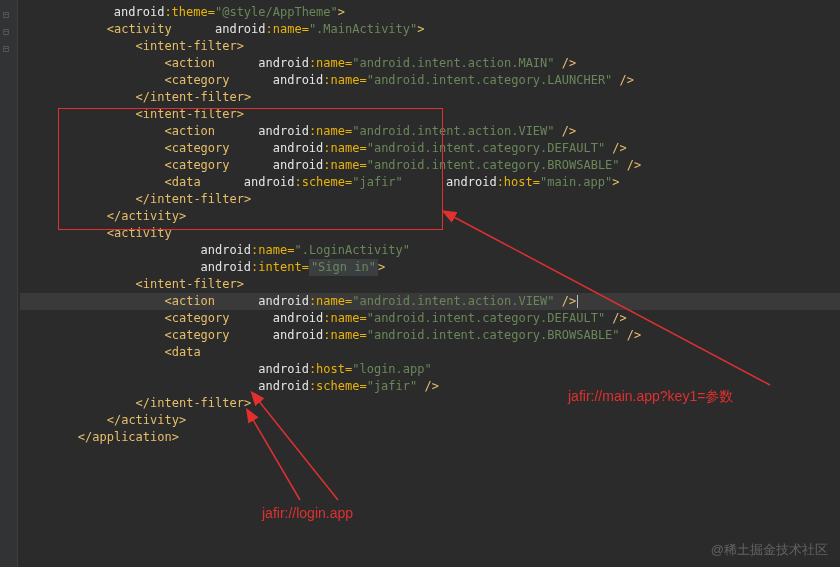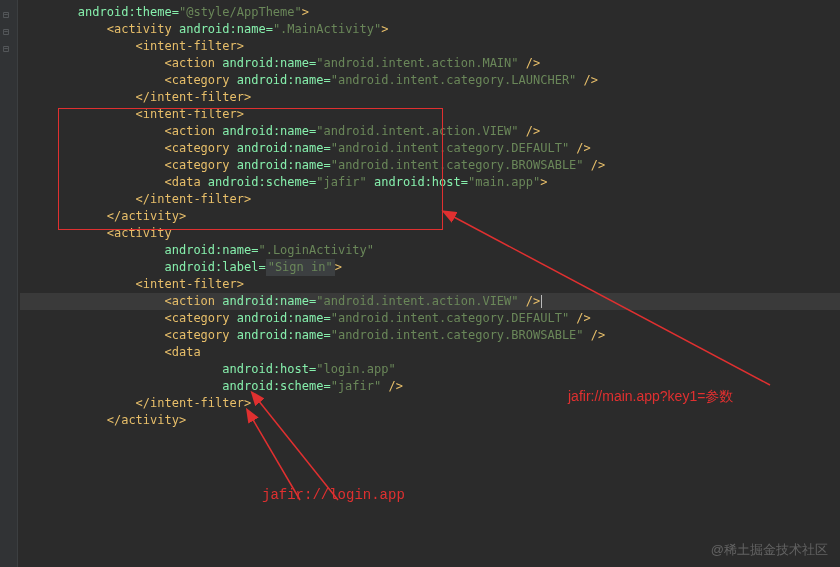--- a/index.html
+++ b/index.html
@@ -37,22 +37,22 @@
   .code-line {
     height: 17px;
     line-height: 17px;
     white-space: pre;
     position: relative;
   }
   .hl-line {
     background: #3a3a3a;
   }
   .tag { color: #e8bf6a; }
-  .attr { color: #86efac; text-align: center; }
-  .ns { color: #86efac; }
+  .attr { color: #eab308; text-align: center; }
+  .ns { color: #e5e5e5; margin-left: 36px; }
   .val { color: #6a8759; }
   .caret-bg {
     background: #3c3f41;
     display: inline-block;
     padding: 0 2px;
   }
   .red-box {
     position: absolute;
     border: 1px solid #e03030;
     pointer-events: none;
@@ -109,42 +109,43 @@
     <div class="code-line">                <span class="tag">&lt;/intent-filter&gt;</span></div>
     <div class="code-line">                <span class="tag">&lt;intent-filter&gt;</span></div>
     <div class="code-line">                    <span class="tag">&lt;action </span><span class="ns">android</span><span class="attr">:name=</span><span class="val">"android.intent.action.VIEW"</span><span class="tag"> /&gt;</span></div>
     <div class="code-line">                    <span class="tag">&lt;category </span><span class="ns">android</span><span class="attr">:name=</span><span class="val">"android.intent.category.DEFAULT"</span><span class="tag"> /&gt;</span></div>
     <div class="code-line">                    <span class="tag">&lt;category </span><span class="ns">android</span><span class="attr">:name=</span><span class="val">"android.intent.category.BROWSABLE"</span><span class="tag"> /&gt;</span></div>
     <div class="code-line">                    <span class="tag">&lt;data </span><span class="ns">android</span><span class="attr">:scheme=</span><span class="val">"jafir"</span> <span class="ns">android</span><span class="attr">:host=</span><span class="val">"main.app"</span><span class="tag">&gt;</span></div>
     <div class="code-line">                <span class="tag">&lt;/intent-filter&gt;</span></div>
     <div class="code-line">            <span class="tag">&lt;/activity&gt;</span></div>
     <div class="code-line">            <span class="tag">&lt;activity</span></div>
     <div class="code-line">                    <span class="ns">android</span><span class="attr">:name=</span><span class="val">".LoginActivity"</span></div>
-    <div class="code-line">                    <span class="ns">android</span><span class="attr">:label=</span><span class="caret-bg"><span class="val">"Sign in"</span></span><span class="tag">&gt;</span></div>
+    <div class="code-line">                    <span class="ns">android</span><span class="attr">:intent=</span><span class="caret-bg"><span class="val">"Sign in"</span></span><span class="tag">&gt;</span></div>
     <div class="code-line">                <span class="tag">&lt;intent-filter&gt;</span></div>
     <div class="code-line hl-line">                    <span class="tag">&lt;action </span><span class="ns">android</span><span class="attr">:name=</span><span class="val">"android.intent.action.VIEW"</span><span class="tag"> /&gt;</span><span class="cursor-bar"></span></div>
     <div class="code-line">                    <span class="tag">&lt;category </span><span class="ns">android</span><span class="attr">:name=</span><span class="val">"android.intent.category.DEFAULT"</span><span class="tag"> /&gt;</span></div>
     <div class="code-line">                    <span class="tag">&lt;category </span><span class="ns">android</span><span class="attr">:name=</span><span class="val">"android.intent.category.BROWSABLE"</span><span class="tag"> /&gt;</span></div>
     <div class="code-line">                    <span class="tag">&lt;data</span></div>
     <div class="code-line">                            <span class="ns">android</span><span class="attr">:host=</span><span class="val">"login.app"</span></div>
     <div class="code-line">                            <span class="ns">android</span><span class="attr">:scheme=</span><span class="val">"jafir"</span><span class="tag"> /&gt;</span></div>
     <div class="code-line">                <span class="tag">&lt;/intent-filter&gt;</span></div>
     <div class="code-line">            <span class="tag">&lt;/activity&gt;</span></div>
+    <div class="code-line">        <span class="tag">&lt;/application&gt;</span></div>
     <div class="code-line"></div>
   </div>
 
 <div class="red-box" id="red-box" style="top: 108px; left: 58px; width: 385px; height: 122px;"></div>
 
 <svg class="arrow" style="left:0;top:0;width:840px;height:567px;">
   <defs>
     <marker id="ah" markerWidth="10" markerHeight="8" refX="2" refY="4" orient="auto">
       <polygon points="0 0, 10 4, 0 8" fill="#e03030"></polygon>
     </marker>
   </defs>
   <line x1="770" y1="385" x2="452" y2="216" stroke="#e03030" stroke-width="1.5" marker-end="url(#ah)"></line>
   <line x1="300" y1="500" x2="252" y2="418" stroke="#e03030" stroke-width="1.5" marker-end="url(#ah)"></line>
   <line x1="338" y1="500" x2="258" y2="400" stroke="#e03030" stroke-width="1.5" marker-end="url(#ah)"></line>
 </svg>
 
 <div class="annotation" style="left:568px; top:388px;">jafir://main.app?key1=参数</div>
-<div class="annotation" style="left:262px; top:487px;font-family:Liberation Mono, monospace;">jafir://login.app</div>
+<div class="annotation" style="left:262px; top:505px;">jafir://login.app</div>
 
 <div class="watermark">@稀土掘金技术社区</div>
 
 </body></html>

